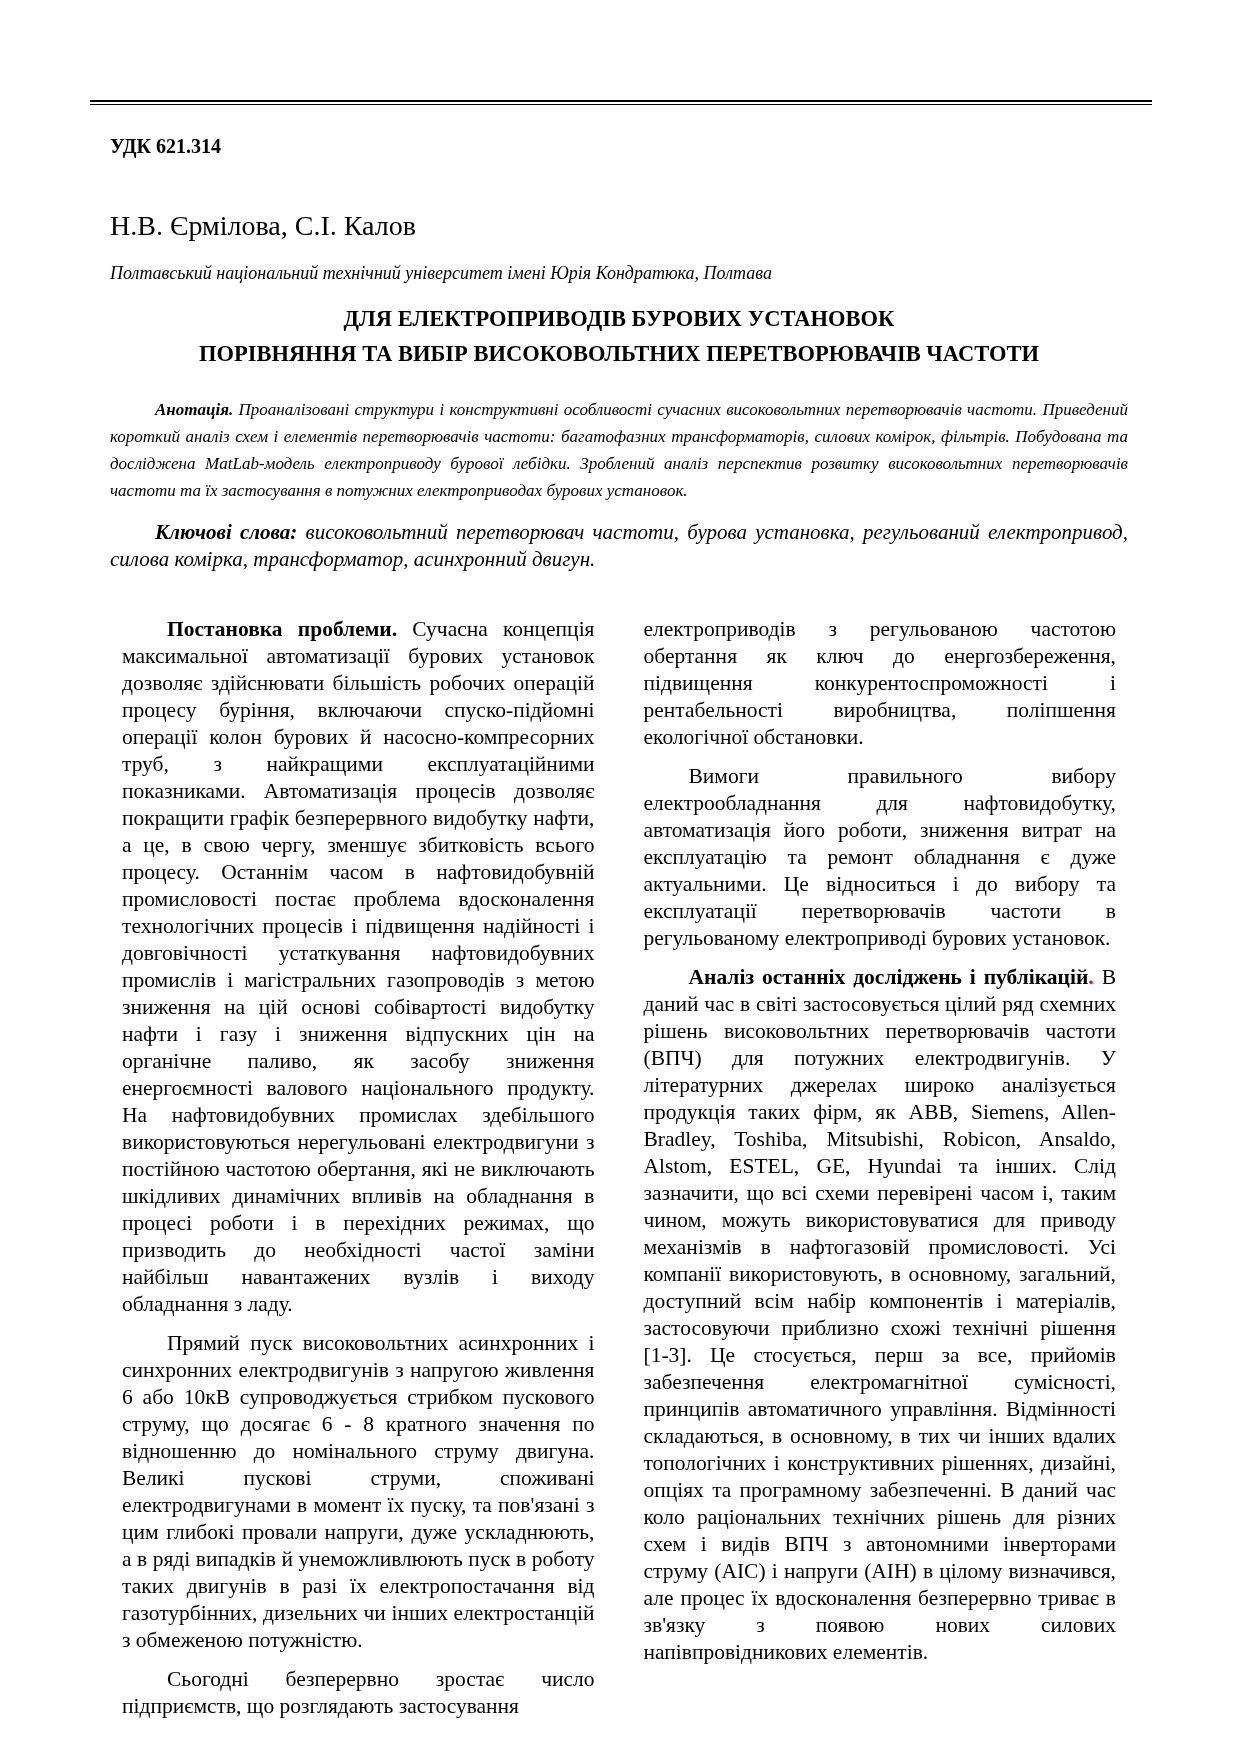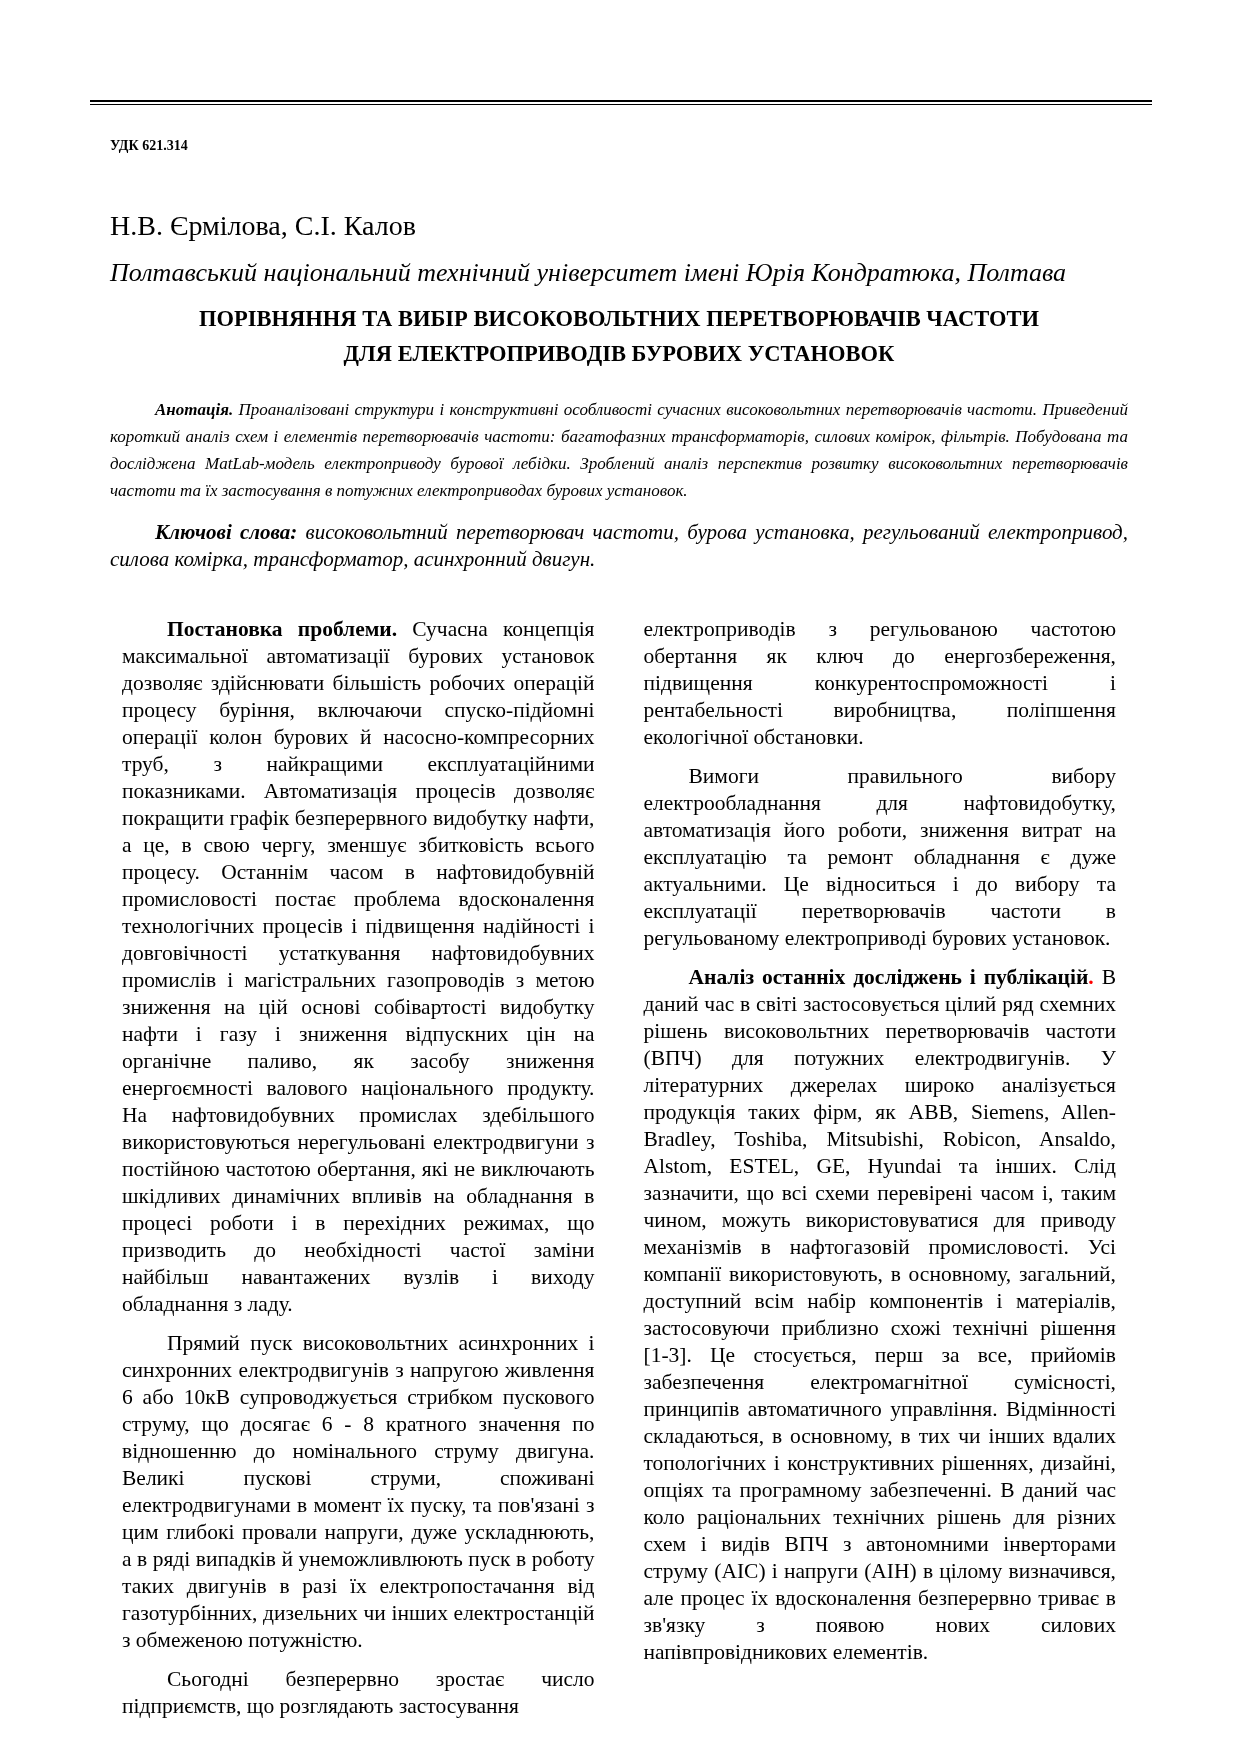--- a/index.html
+++ b/index.html
@@ -7,23 +7,23 @@
     width:1240px;height:1754px;position:relative;margin:0 auto;
     background:#ffffff;color:#000000;
     font-family:"Liberation Serif","DejaVu Serif",serif;
     overflow:hidden;
   }
   .top-rule{
     position:absolute;left:90px;top:100px;width:1062px;height:2px;
     border-top:2px solid #000;border-bottom:1px solid #000;
   }
   .content{padding:133px 112px 0 110px;}
-  .udc{font-size:14px;line-height:26px;font-weight:bold;}
+  .udc{font-size:20px;line-height:26px;font-weight:bold;}
   .authors{margin-top:54px;font-size:28px;line-height:26px;}
-  .affiliation{margin-top:21px;font-size:26px;line-height:26px;font-style:italic;}
+  .affiliation{margin-top:21px;font-size:18px;line-height:26px;font-style:italic;}
   .title{margin-top:15px;text-align:center;font-size:22.5px;line-height:35px;font-weight:bold;}
   .abstract{
     margin-top:25px;font-size:17px;line-height:27px;font-style:italic;
     text-align:justify;text-indent:45px;
   }
   .keywords{
     margin-top:15px;font-size:21px;line-height:27px;font-style:italic;
     text-align:justify;text-indent:45px;
   }
   .lead{font-weight:bold;}
@@ -45,22 +45,22 @@
 
   <div class="content">
 
     <div class="udc">УДК 621.314</div>
 
     <div class="authors">Н.В. Єрмілова, С.І. Калов</div>
 
     <div class="affiliation">Полтавський національний технічний університет імені Юрія Кондратюка, Полтава</div>
 
     <div class="title">
+      <div>ДЛЯ ЕЛЕКТРОПРИВОДІВ БУРОВИХ УСТАНОВОК</div>
       <div>ПОРІВНЯННЯ ТА ВИБІР ВИСОКОВОЛЬТНИХ ПЕРЕТВОРЮВАЧІВ ЧАСТОТИ</div>
-      <div>ДЛЯ ЕЛЕКТРОПРИВОДІВ БУРОВИХ УСТАНОВОК</div>
     </div>
 
     <div class="abstract">
       <span class="lead">Анотація.</span><span> Проаналізовані структури і конструктивні особливості сучасних високовольтних перетворювачів частоти. Приведений короткий аналіз схем і елементів перетворювачів частоти: багатофазних трансформаторів, силових комірок, фільтрів. Побудована та досліджена MatLab-модель електроприводу бурової лебідки. Зроблений аналіз перспектив розвитку високовольтних перетворювачів частоти та їх застосування в потужних електроприводах бурових установок.</span>
     </div>
 
     <div class="keywords">
       <span class="lead">Ключові слова:</span><span> високовольтний перетворювач частоти, бурова установка, регульований електропривод, силова комірка, трансформатор, асинхронний двигун.</span>
     </div>
 

